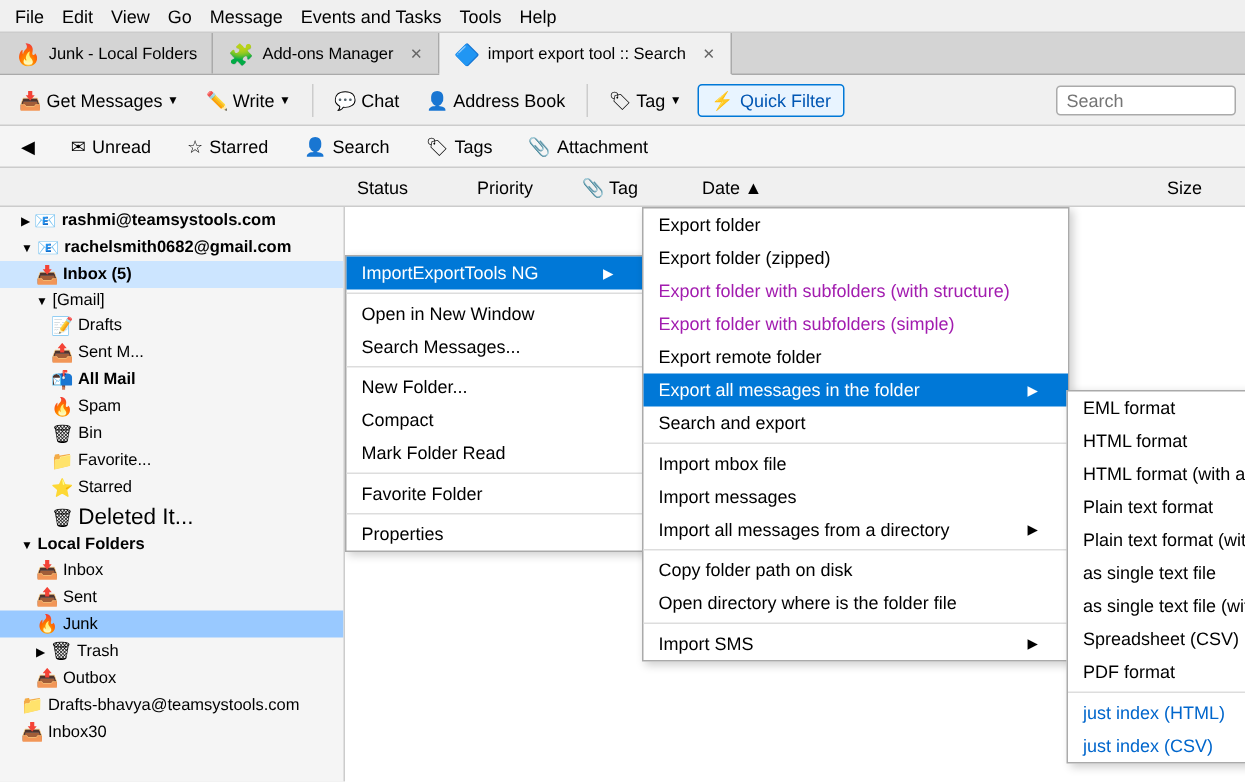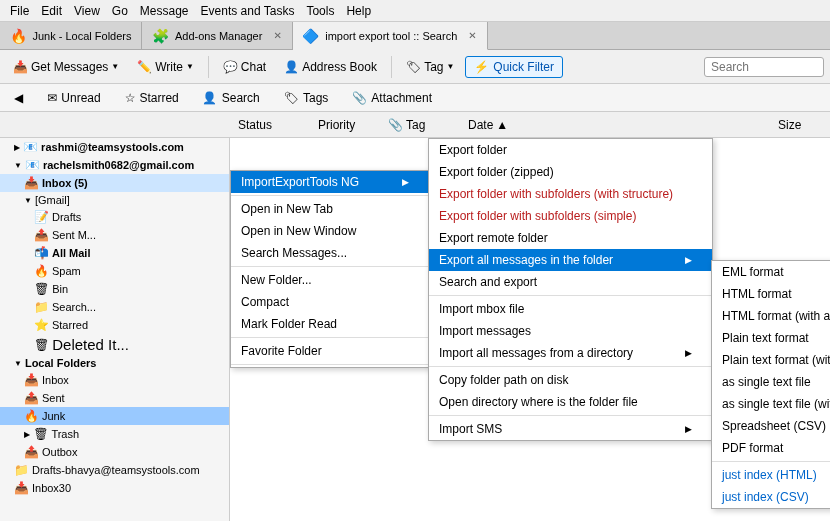--- a/index.html
+++ b/index.html
@@ -48,21 +48,21 @@
     .sidebar-indent2 { padding-left: 24px; }
     .sidebar-indent3 { padding-left: 34px; }
 
     
     .content { flex: 1; background: white; overflow: auto; position: relative; }
 
     
     .ctx-menu { position: absolute; background: white; border: 1px solid #aaa; box-shadow: 2px 2px 6px rgba(0,0,0,0.2); z-index: 100; min-width: 180px; }
     .ctx-menu-item { padding: 4px 20px 4px 10px; cursor: pointer; font-size: 12px; white-space: nowrap; display: flex; align-items: center; justify-content: space-between; }
     .ctx-menu-item.highlighted { background: #0078d7; color: white; }
-    .ctx-menu-item.disabled { color: #b91c1c; cursor: default; }
+    .ctx-menu-item.disabled { color: #a21caf; cursor: default; }
     .ctx-menu-sep { height: 1px; background: #ddd; margin: 2px 0; }
     .ctx-submenu-arrow { font-size: 9px; }
   </style>
 </head>
 <body>
 
 <div class="menubar">
   <span class="menubar-item">File</span>
   <span class="menubar-item">Edit</span>
   <span class="menubar-item">View</span>
@@ -206,21 +206,21 @@
     <div class="sidebar-item sidebar-indent3">
       <span>🔥</span>
       <span style="font-size:11px;">Spam</span>
     </div>
     <div class="sidebar-item sidebar-indent3">
       <span>🗑</span>
       <span style="font-size:11px;">Bin</span>
     </div>
     <div class="sidebar-item sidebar-indent3">
       <span>📁</span>
-      <span style="font-size:11px;">Search...</span>
+      <span style="font-size:11px;">Favorite...</span>
     </div>
     <div class="sidebar-item sidebar-indent3">
       <span>⭐</span>
       <span style="font-size:11px;">Starred</span>
     </div>
     <div class="sidebar-item sidebar-indent3">
       <span>🗑</span>
       <span style="font-size:15px;">Deleted It...</span>
     </div>
     <div class="sidebar-item sidebar-indent1">
@@ -259,30 +259,30 @@
   </div>
 
   <div class="content">
 
     <div class="ctx-menu" style="left: 0px; top: 0px; width: 200px; margin-top: 32px;">
       <div class="ctx-menu-item highlighted">
         <span>ImportExportTools NG</span>
         <span class="ctx-submenu-arrow">▶</span>
       </div>
       <div class="ctx-menu-sep"></div>
-      <div class="ctx-menu-item">Open in New Tab</div>
       <div class="ctx-menu-item">Open in New Window</div>
       <div class="ctx-menu-item">Search Messages...</div>
       <div class="ctx-menu-sep"></div>
       <div class="ctx-menu-item">New Folder...</div>
       <div class="ctx-menu-item">Compact</div>
       <div class="ctx-menu-item">Mark Folder Read</div>
       <div class="ctx-menu-sep"></div>
       <div class="ctx-menu-item">Favorite Folder</div>
       <div class="ctx-menu-sep"></div>
+      <div class="ctx-menu-item">Properties</div>
     </div>
 
     <div class="ctx-menu" style="left: 198px; top: 0px; width: 285px;">
       <div class="ctx-menu-item">Export folder</div>
       <div class="ctx-menu-item">Export folder (zipped)</div>
       <div class="ctx-menu-item disabled">Export folder with subfolders (with structure)</div>
       <div class="ctx-menu-item disabled">Export folder with subfolders (simple)</div>
       <div class="ctx-menu-item">Export remote folder</div>
       <div class="ctx-menu-item highlighted">
         <span>Export all messages in the folder</span>

